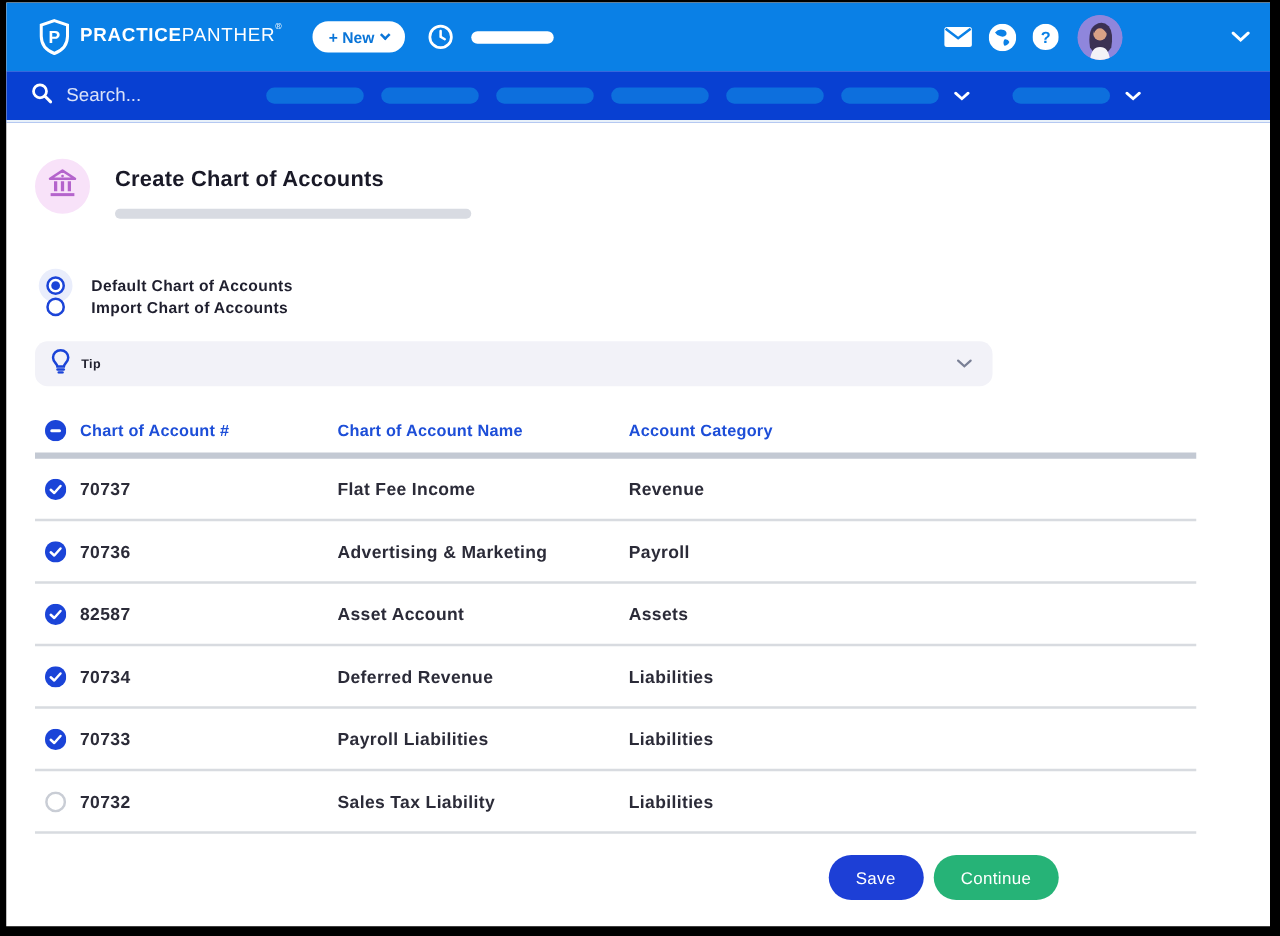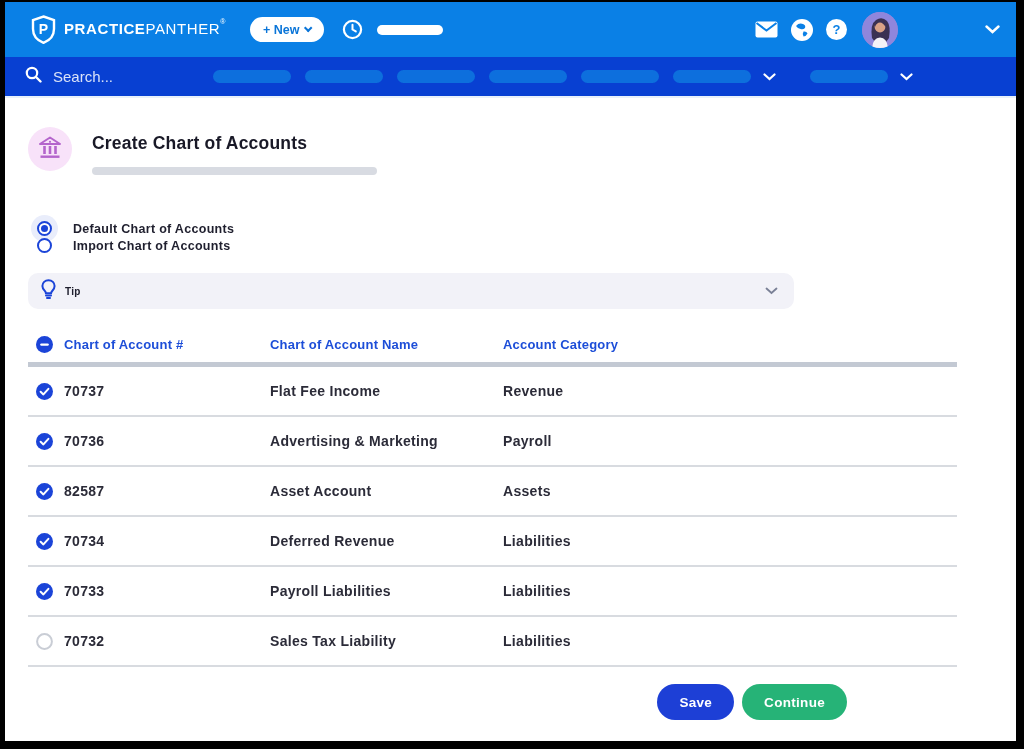--- a/index.html
+++ b/index.html
@@ -92,21 +92,21 @@
   .trow{display:flex;align-items:center;height:50px;border-bottom:2px solid #d8dbe0;width:929px;box-sizing:border-box;}
   .trow:last-of-type{border-bottom:2px solid #b6bcc6;}
   .td{font-size:14px;font-weight:700;color:#2b2b38;letter-spacing:.3px;}
   .cb-circle{width:17px;height:17px;display:block;cursor:pointer;}
   .trow .cb-checked{display:none;}
   .trow.checked .cb-checked{display:block;}
 
   
   .actions{margin-top:17px;width:929px;display:flex;justify-content:flex-end;
     padding-right:110px;box-sizing:border-box;gap:8px;}
-  .btn{height:36px;border:none;border-radius:18px;color:#fff;font-weight:700;font-size:13.5px;
+  .btn{height:36px;border:none;border-radius:18px;color:#fff;font-weight:400;font-size:13.5px;
     letter-spacing:.3px;cursor:pointer;font-family:"Liberation Sans",sans-serif;padding:0 22px;text-align:center;}
   .btn-save{background:#1d3fd6;}
   .btn-continue{background:#26b377;}
 </style>
 </head>
 <body>
 
 <div class="app">
 
   <div class="topbar">

